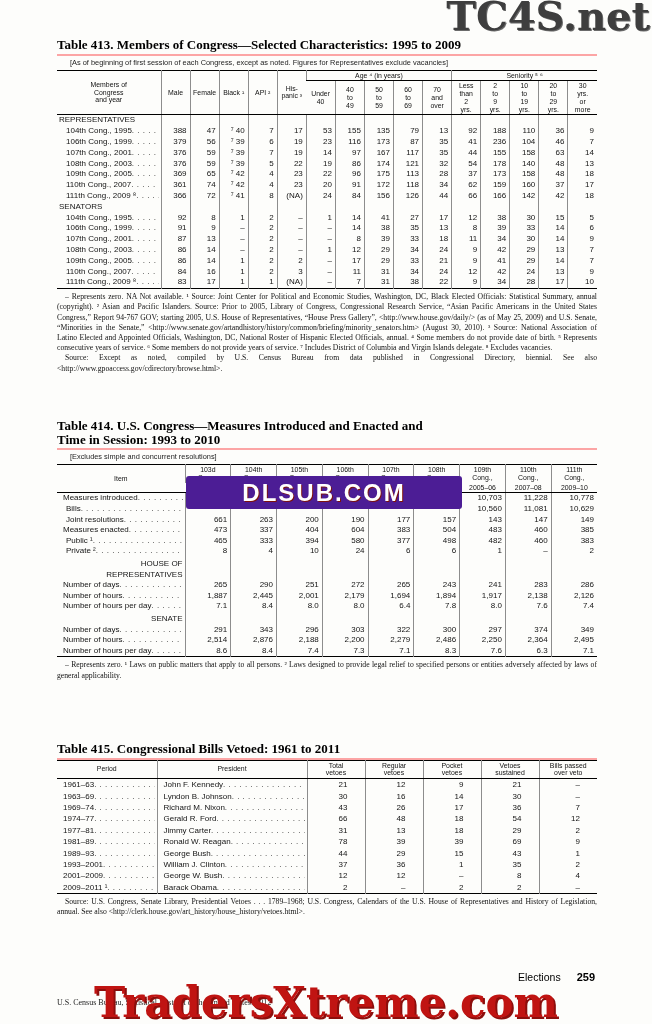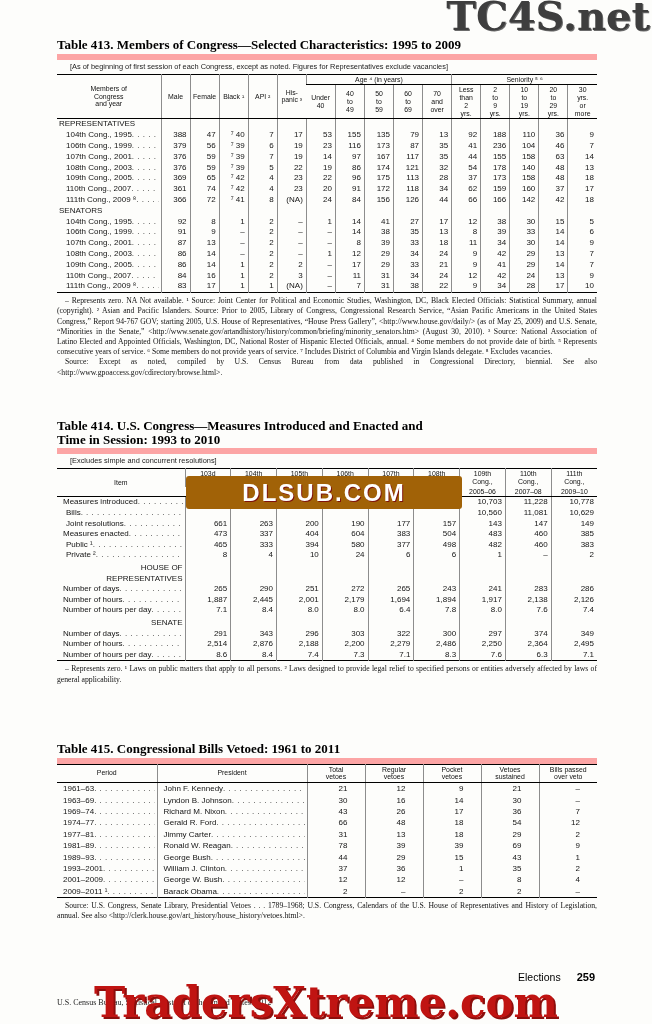--- a/index.html
+++ b/index.html
@@ -10,21 +10,21 @@
     font-family:"Liberation Sans", sans-serif;
   }
   .section { position:absolute; left:57px; width:540px; }
   #sec413 { top:38px; }
   #sec414 { top:419px; }
   #sec415 { top:742px; }
 
   .t-title {
     font-family:"Liberation Serif", serif; font-weight:bold; color:#000;
     font-size:13px; line-height:13.5px; white-space:pre-line;
-    border-bottom:6px solid #fca5a5; padding-bottom:2px;
+    border-bottom:2px solid #fca5a5; padding-bottom:2px;
   }
   .t-note { font-size:7.4px; line-height:9px; margin:2px 0 3px 13px; color:#1c1c1c; }
 
   table.dtable {
     width:100%; border-collapse:collapse; table-layout:fixed;
     border-top:1.2px solid #000; border-bottom:1.4px solid #000;
     font-family:"Liberation Sans", sans-serif;
   }
   .dtable th {
     font-weight:normal; font-size:6.9px; line-height:7.8px; text-align:center;
@@ -55,21 +55,21 @@
   .fnotes { margin-top:3px; font-family:"Liberation Serif", serif; font-size:7.7px; line-height:10.2px; text-align:justify; color:#111; }
   .fnotes p { margin:0; text-indent:8px; }
 
   .wm-top {
     position:absolute; top:-8px; right:2px; z-index:6;
     font-family:"DejaVu Serif", serif; font-weight:bold; font-size:40px;
     color:#3e3e3e; text-shadow:1px 1px 0 #6a6a6a;
   }
   .wm-mid {
     position:absolute; left:186px; top:476px; width:276px; height:33px; z-index:6;
-    background:#a16207; color:#fff; border-radius:3px;
+    background:#4c1d95; color:#fff; border-radius:3px;
     display:flex; align-items:center; justify-content:center;
     font-family:"Liberation Sans", sans-serif; font-weight:bold; font-size:24px; letter-spacing:2px;
     text-shadow:1px 1px 0 #7e120c;
   }
   .wm-bottom {
     position:absolute; left:0; right:0; bottom:-3px; z-index:6; text-align:center;
     font-family:"DejaVu Serif", serif; font-weight:bold; font-size:42px;
     color:#c01412; text-shadow:2px 2px 0 #8c0e0c; letter-spacing:0px;
   }
   .footer-right { position:absolute; top:971px; right:57px; font-size:10.5px; color:#000; }

